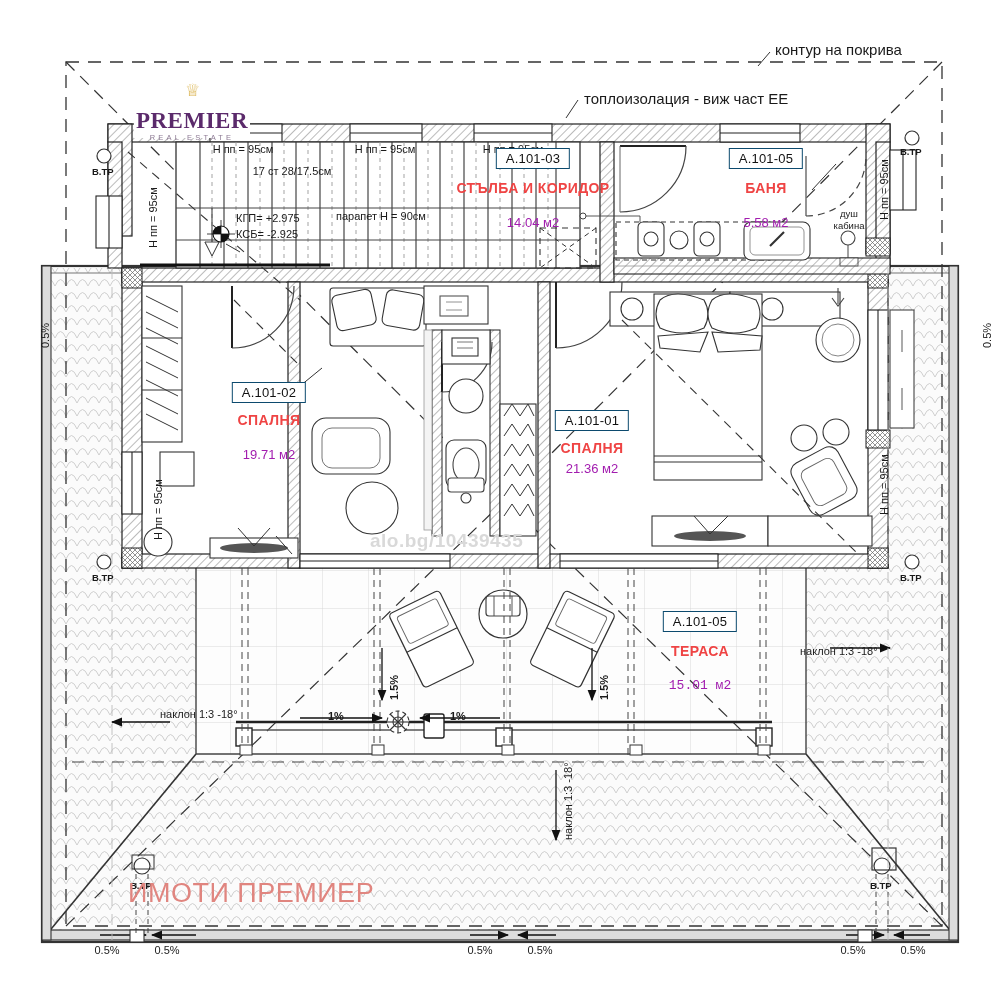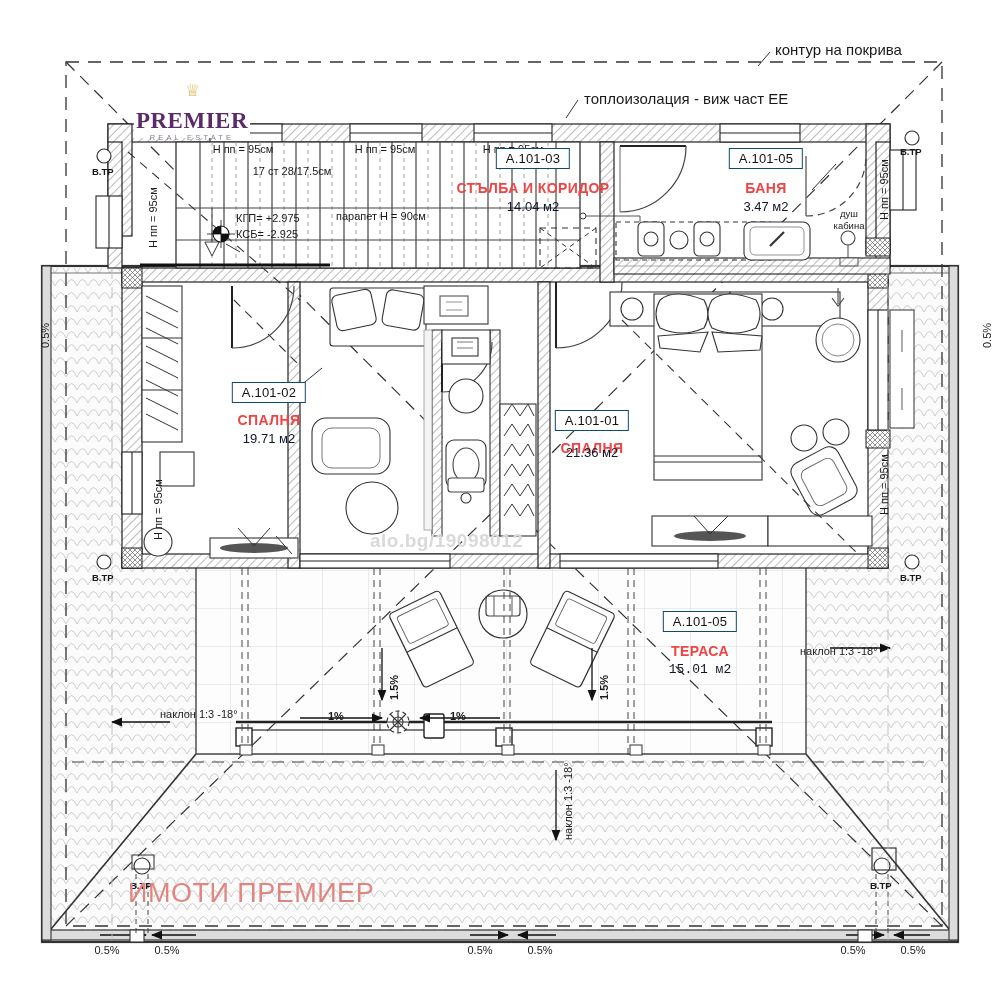--- a/index.html
+++ b/index.html
@@ -7,21 +7,21 @@
   #stage{position:relative;width:1000px;height:1000px;background:#fff;}
 
   svg{display:block;}
   .lbl{position:absolute;white-space:nowrap;font-family:"Liberation Sans",sans-serif;color:#1a1a1a;}
   .lbl.c{transform:translateX(-50%);}
   .rot90{transform:rotate(-90deg);transform-origin:0 0;}
 
   .roomtag{position:absolute;border:1px solid #0c4a6e;background:#fff;padding:2px 9px;font-size:13px;
            letter-spacing:.2px;color:#111;transform:translateX(-50%);}
   .roomname{position:absolute;font-size:14px;font-weight:bold;letter-spacing:.4px;transform:translateX(-50%);color:#ef4444;}
-  .roomarea{position:absolute;font-size:13px;transform:translateX(-50%);color:#0f172a;}
+  .roomarea{position:absolute;font-size:13px;transform:translateX(-50%);color:#a21caf;margin-top:16px;}
 
   .tiny{font-size:9.5px;}
   .sm{font-size:11px;}
   .md{font-size:15px;}
 
   
   #logo{position:absolute;left:134px;top:82px;width:116px;height:56px;background:#fff;text-align:center;}
   #logo .crown{height:17px;line-height:17px;font-size:17px;color:#d9b14a;letter-spacing:-1px;}
   #logo .word{font-family:"Liberation Serif",serif;font-size:23px;font-weight:bold;color:#5b2a6b;
                letter-spacing:.5px;line-height:24px;margin-top:10px;}
@@ -539,21 +539,21 @@
   <div class="lbl sm" style="left:336px;top:210px;">парапет H = 90см</div>
   <div class="lbl sm" style="left:236px;top:212px;">КГП= +2.975</div>
   <div class="lbl sm" style="left:236px;top:228px;">КСБ= -2.925</div>
 
   <div class="roomtag" style="left:533px;top:148px;">A.101-03</div>
   <div class="roomname" style="left:533px;top:180px;">СТЪЛБА И КОРИДОР</div>
   <div class="roomarea" style="left:533px;top:199px;">14.04 м2</div>
 
   <div class="roomtag" style="left:766px;top:148px;">A.101-05</div>
   <div class="roomname" style="left:766px;top:180px;">БАНЯ</div>
-  <div class="roomarea" style="left:766px;top:199px;">3.47 м2</div>
+  <div class="roomarea" style="left:766px;top:199px;">5.58 м2</div>
   <div class="lbl tiny c" style="left:849px;top:208px;">душ</div>
   <div class="lbl tiny c" style="left:849px;top:220px;">кабина</div>
 
   <div class="roomtag" style="left:269px;top:382px;">A.101-02</div>
   <div class="roomname" style="left:269px;top:412px;">СПАЛНЯ</div>
   <div class="roomarea" style="left:269px;top:431px;">19.71 м2</div>
 
   <div class="roomtag" style="left:592px;top:410px;">A.101-01</div>
   <div class="roomname" style="left:592px;top:440px;">СПАЛНЯ</div>
   <div class="roomarea" style="left:592px;top:445px;">21.36 м2</div>
@@ -585,16 +585,16 @@
   <div class="lbl sm rot90" style="left:39px;top:348px;">0.5%</div>
   <div class="lbl sm rot90" style="left:981px;top:348px;">0.5%</div>
 
   <div class="lbl sm c" style="left:107px;top:944px;">0.5%</div>
   <div class="lbl sm c" style="left:167px;top:944px;">0.5%</div>
   <div class="lbl sm c" style="left:480px;top:944px;">0.5%</div>
   <div class="lbl sm c" style="left:540px;top:944px;">0.5%</div>
   <div class="lbl sm c" style="left:853px;top:944px;">0.5%</div>
   <div class="lbl sm c" style="left:913px;top:944px;">0.5%</div>
 
-  <div id="wm-alo">alo.bg/19098012</div>
+  <div id="wm-alo">alo.bg/10439435</div>
   <div id="wm-main">ИМОТИ ПРЕМИЕР</div>
 
 </div>
 
 </body></html>

